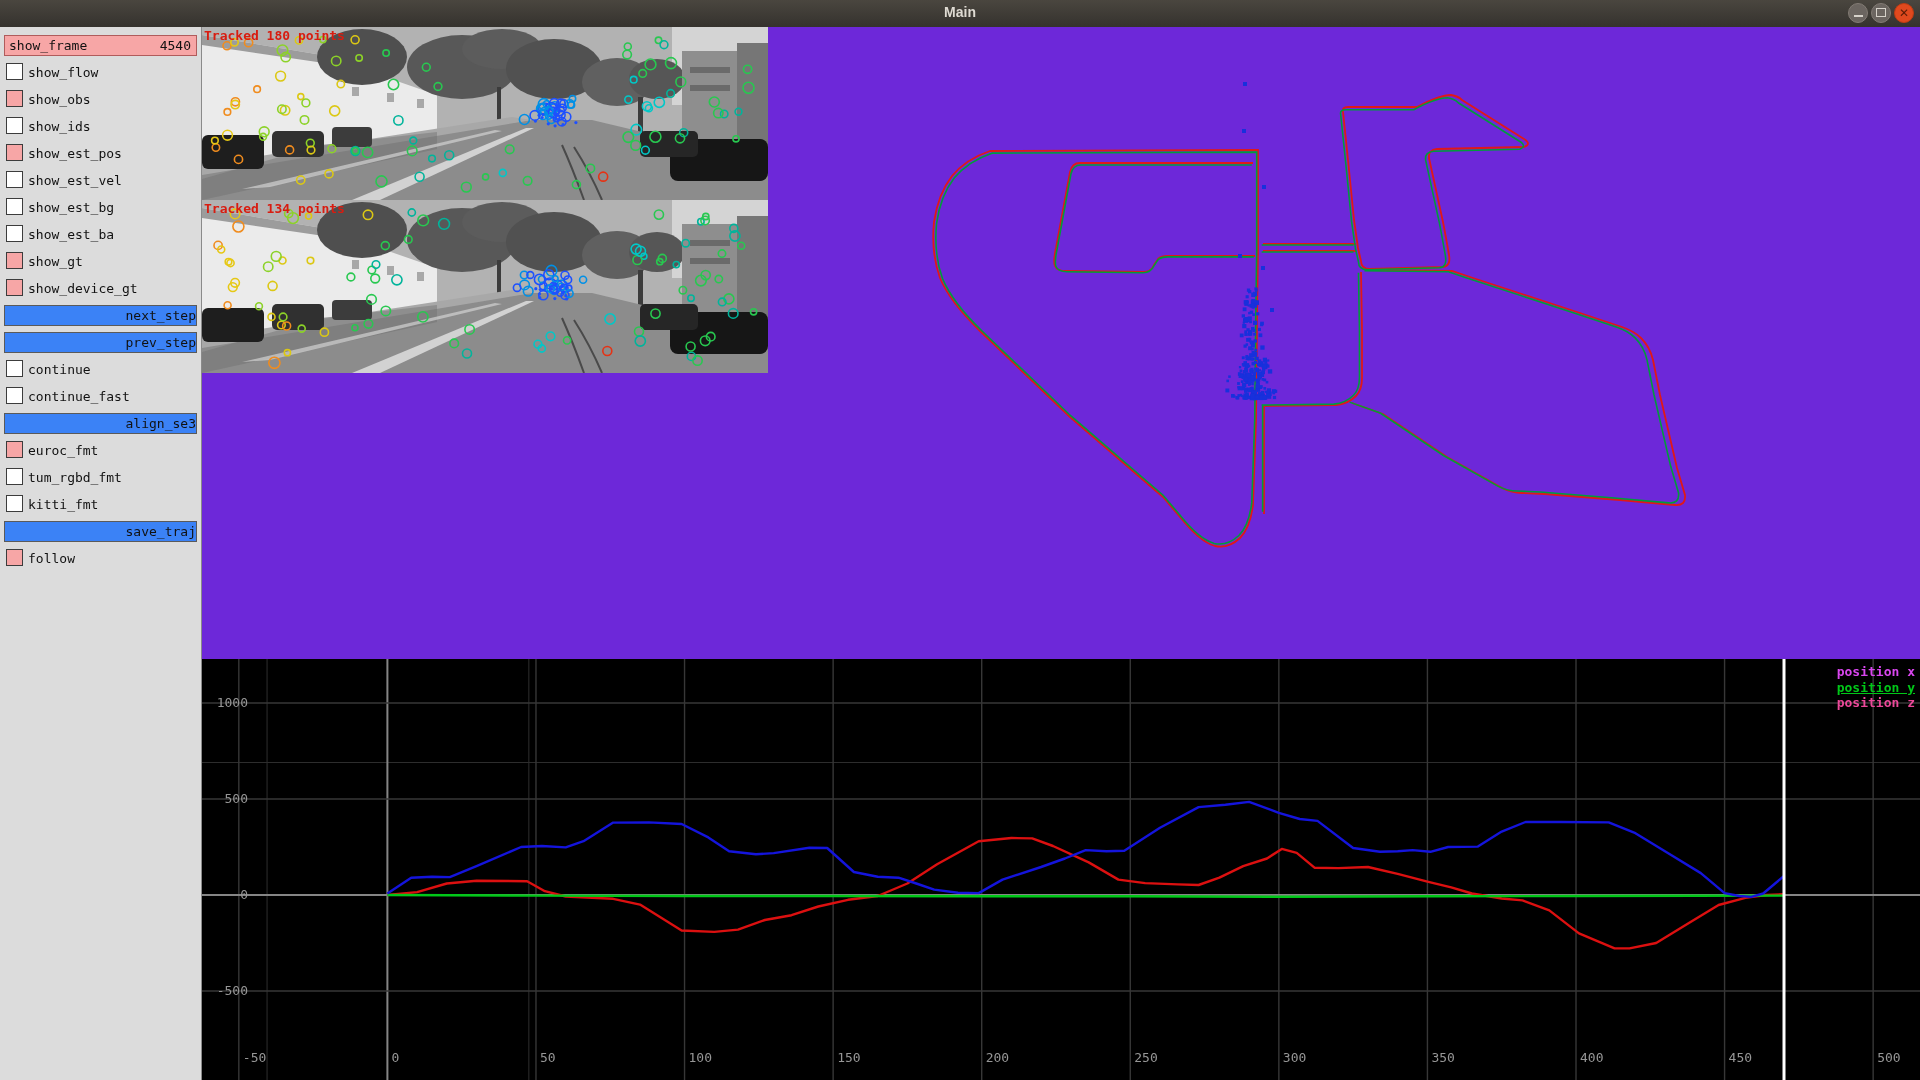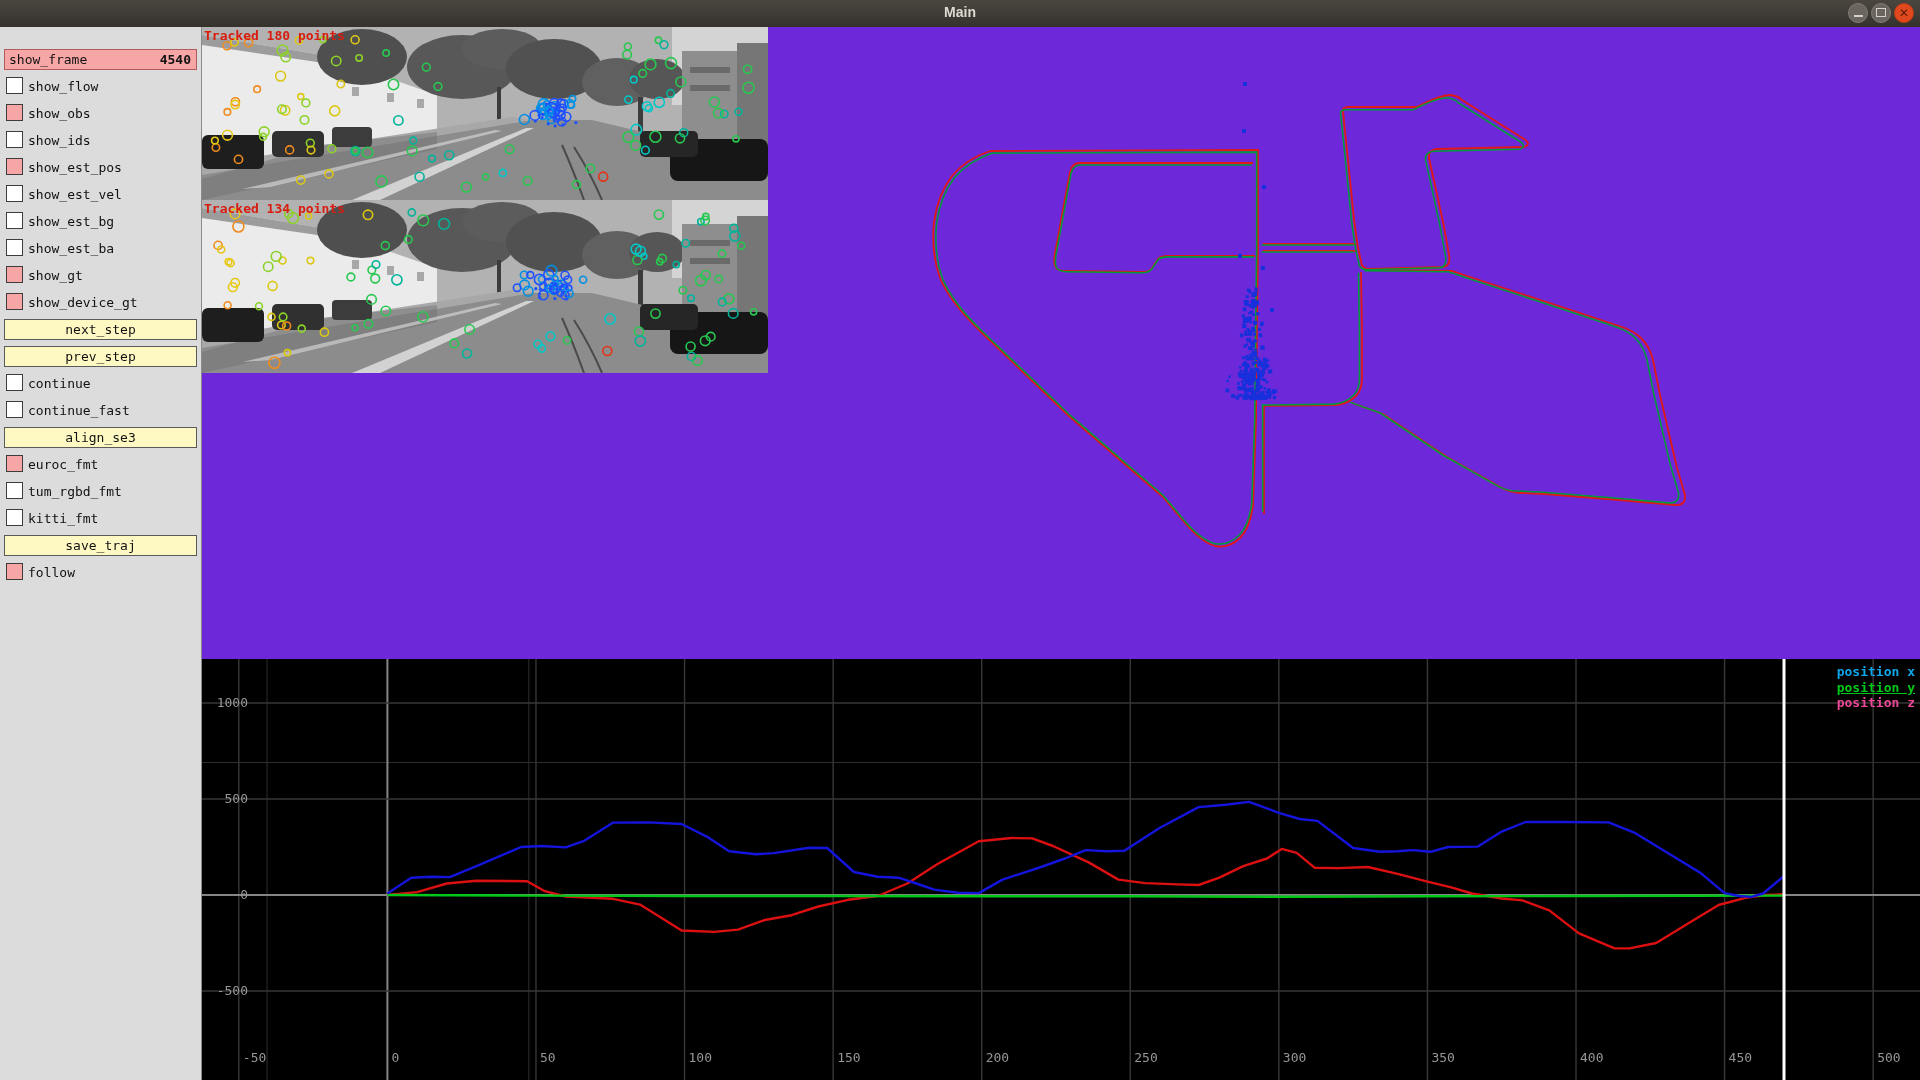--- a/index.html
+++ b/index.html
@@ -15,31 +15,31 @@
   .winbtn{background:#6b6560;border:1px solid #827b74;}
   .winbtn .glyph{position:absolute;left:0;top:0;right:0;bottom:0;color:#d6d2ca;
     font-size:12px;line-height:18px;text-align:center;font-family:"DejaVu Sans",sans-serif;}
   #btn-min{right:52px;} #btn-max{right:29px;}
   #btn-close{right:6px;background:#e0491e;border:1px solid #c03b12;}
   #btn-max .glyph span{display:inline-block;width:8px;height:7px;border:1.5px solid #d6d2ca;margin-top:4px;}
   #btn-min .glyph span{display:inline-block;width:9px;height:2px;background:#d6d2ca;margin-top:8px;}
   #btn-close .glyph{color:#5c1c06;font-weight:bold;}
   
   #sidebar{position:absolute;left:0;top:27px;width:202px;height:1053px;background:#dcdcdc;
-    border-right:1px solid #8a8a8a;box-sizing:border-box;padding-top:22px;}
+    border-right:1px solid #8a8a8a;box-sizing:border-box;padding-top:8px;}
   .srow{position:relative;height:21px;margin:0 4px 6px 4px;font-size:13px;color:#111;}
   .srow .cbox{position:absolute;left:2px;top:1px;width:17px;height:17px;background:#fff;
     border:1px solid #3c3c3c;box-sizing:border-box;}
   .srow .cbox.checked{background:#f7a6a6;}
   .srow .clabel{position:absolute;left:24px;top:3px;white-space:nowrap;text-align:center;}
-  .srow.btn{border:1px solid #5a5a5a;background:#fef9c3;text-align:center;line-height:20px;
+  .srow.btn{border:1px solid #5a5a5a;background:#3b82f6;text-align:right;line-height:20px;
     box-sizing:border-box;cursor:default;}
   .srow.valuerow{border:1px solid #b05c5c;background:#f7a6a6;box-sizing:border-box;}
   .srow.valuerow .vlabel{position:absolute;left:4px;top:2px;}
-  .srow.valuerow .vvalue{position:absolute;right:5px;top:2px;font-weight:bold;}
+  .srow.valuerow .vvalue{position:absolute;right:5px;top:2px;}
   
   #mainview{position:absolute;left:202px;top:27px;width:1718px;height:632px;background:#6d28d9;}
   #trajsvg{position:absolute;left:0;top:0;}
   #cams{position:absolute;left:0;top:0;width:566px;height:346px;}
   .cam{position:absolute;left:0;width:566px;height:173px;overflow:hidden;background:#9a9a9a;}
   #cam-top{top:0;} #cam-bottom{top:173px;}
   .camoverlay{position:absolute;left:2px;top:1px;color:#d81c10;font-size:13px;font-weight:bold;z-index:5;}
   
   #plot{position:absolute;left:202px;top:659px;width:1718px;height:421px;background:#000;}
   #plotsvg{position:absolute;left:0;top:0;}
@@ -758,19 +758,19 @@
           <text x="46" y="144" text-anchor="end">500</text>
           <text x="46" y="240" text-anchor="end">0</text>
           <text x="46" y="336" text-anchor="end">-500</text>
         </g>
         <polyline points="185.4,236.0 215.1,233.1 244.8,224.5 274.5,221.8 325.1,222.2 342.9,232.2 363.7,237.5 411.2,239.8 438.0,245.6 479.6,271.5 512.3,272.9 536.0,270.6 562.8,261.0 589.5,256.2 616.3,247.5 646.0,240.8 675.7,237.0 705.4,224.5 735.1,205.3 776.7,182.2 809.4,179.0 830.2,179.4 851.0,187.0 886.7,203.4 916.4,220.6 943.1,224.1 975.8,225.4 996.6,226.0 1017.4,218.7 1041.2,207.2 1065.0,199.5 1079.8,189.9 1094.7,193.8 1112.5,208.7 1136.3,209.1 1166.0,208.0 1195.7,214.9 1225.4,222.6 1249.2,228.3 1270.0,234.5 1299.7,239.5 1320.5,241.4 1347.3,251.4 1377.0,274.4 1412.6,289.4 1427.5,289.4 1454.2,284.0 1486.9,264.0 1516.6,246.0 1543.4,238.9 1564.2,236.0 1582.0,235.2" fill="none" stroke="#dc1010" stroke-width="2.4" stroke-linejoin="round"></polyline>
         <polyline points="185.4,236.0 334.0,236.6 482.5,237.0 631.1,237.0 779.7,237.2 928.3,237.3 1076.8,237.7 1225.4,237.3 1374.0,237.0 1492.9,236.8 1582.0,236.6" fill="none" stroke="#00c818" stroke-width="2.4" stroke-linejoin="round"></polyline>
         <polyline points="185.4,234.5 209.2,218.7 230.0,217.8 247.8,218.1 274.5,207.2 319.1,188.0 339.9,187.0 363.7,188.4 381.5,182.2 411.2,163.6 446.9,163.4 479.6,165.0 506.3,178.4 527.1,192.2 553.9,195.3 571.7,194.1 607.4,188.8 625.2,189.0 651.9,213.0 675.7,217.8 696.5,218.7 714.3,224.5 732.2,230.6 755.9,233.7 776.7,234.1 800.5,220.6 839.1,208.0 862.9,199.5 883.7,191.1 904.5,192.2 922.3,191.8 958.0,168.8 996.6,148.1 1023.4,145.8 1047.1,142.9 1076.8,153.8 1097.7,160.0 1115.5,161.9 1151.1,189.0 1177.9,192.8 1195.7,192.2 1210.6,191.1 1228.4,192.8 1246.2,188.0 1275.9,187.6 1299.7,172.6 1323.5,163.0 1359.1,163.0 1406.7,163.4 1433.4,174.2 1469.1,196.1 1498.8,214.1 1522.6,234.1 1537.4,237.0 1549.3,237.9 1561.2,234.5 1582.0,217.0" fill="none" stroke="#1414dc" stroke-width="2.4" stroke-linejoin="round"></polyline>
         <line x1="1582.005" y1="0" x2="1582.005" y2="421" stroke="#ffffff" stroke-width="3"></line>
       </svg>
     <div id="legend">
-        <div style="color: #0ea5e9;">position x</div>
+        <div style="color: #d946ef;">position x</div>
         <div style="color: rgb(0, 200, 24); text-decoration: underline;">position y</div>
         <div style="color: #ec4899;">position z</div>
       </div>
   </div>
 
 </div>
 
 </body></html>

